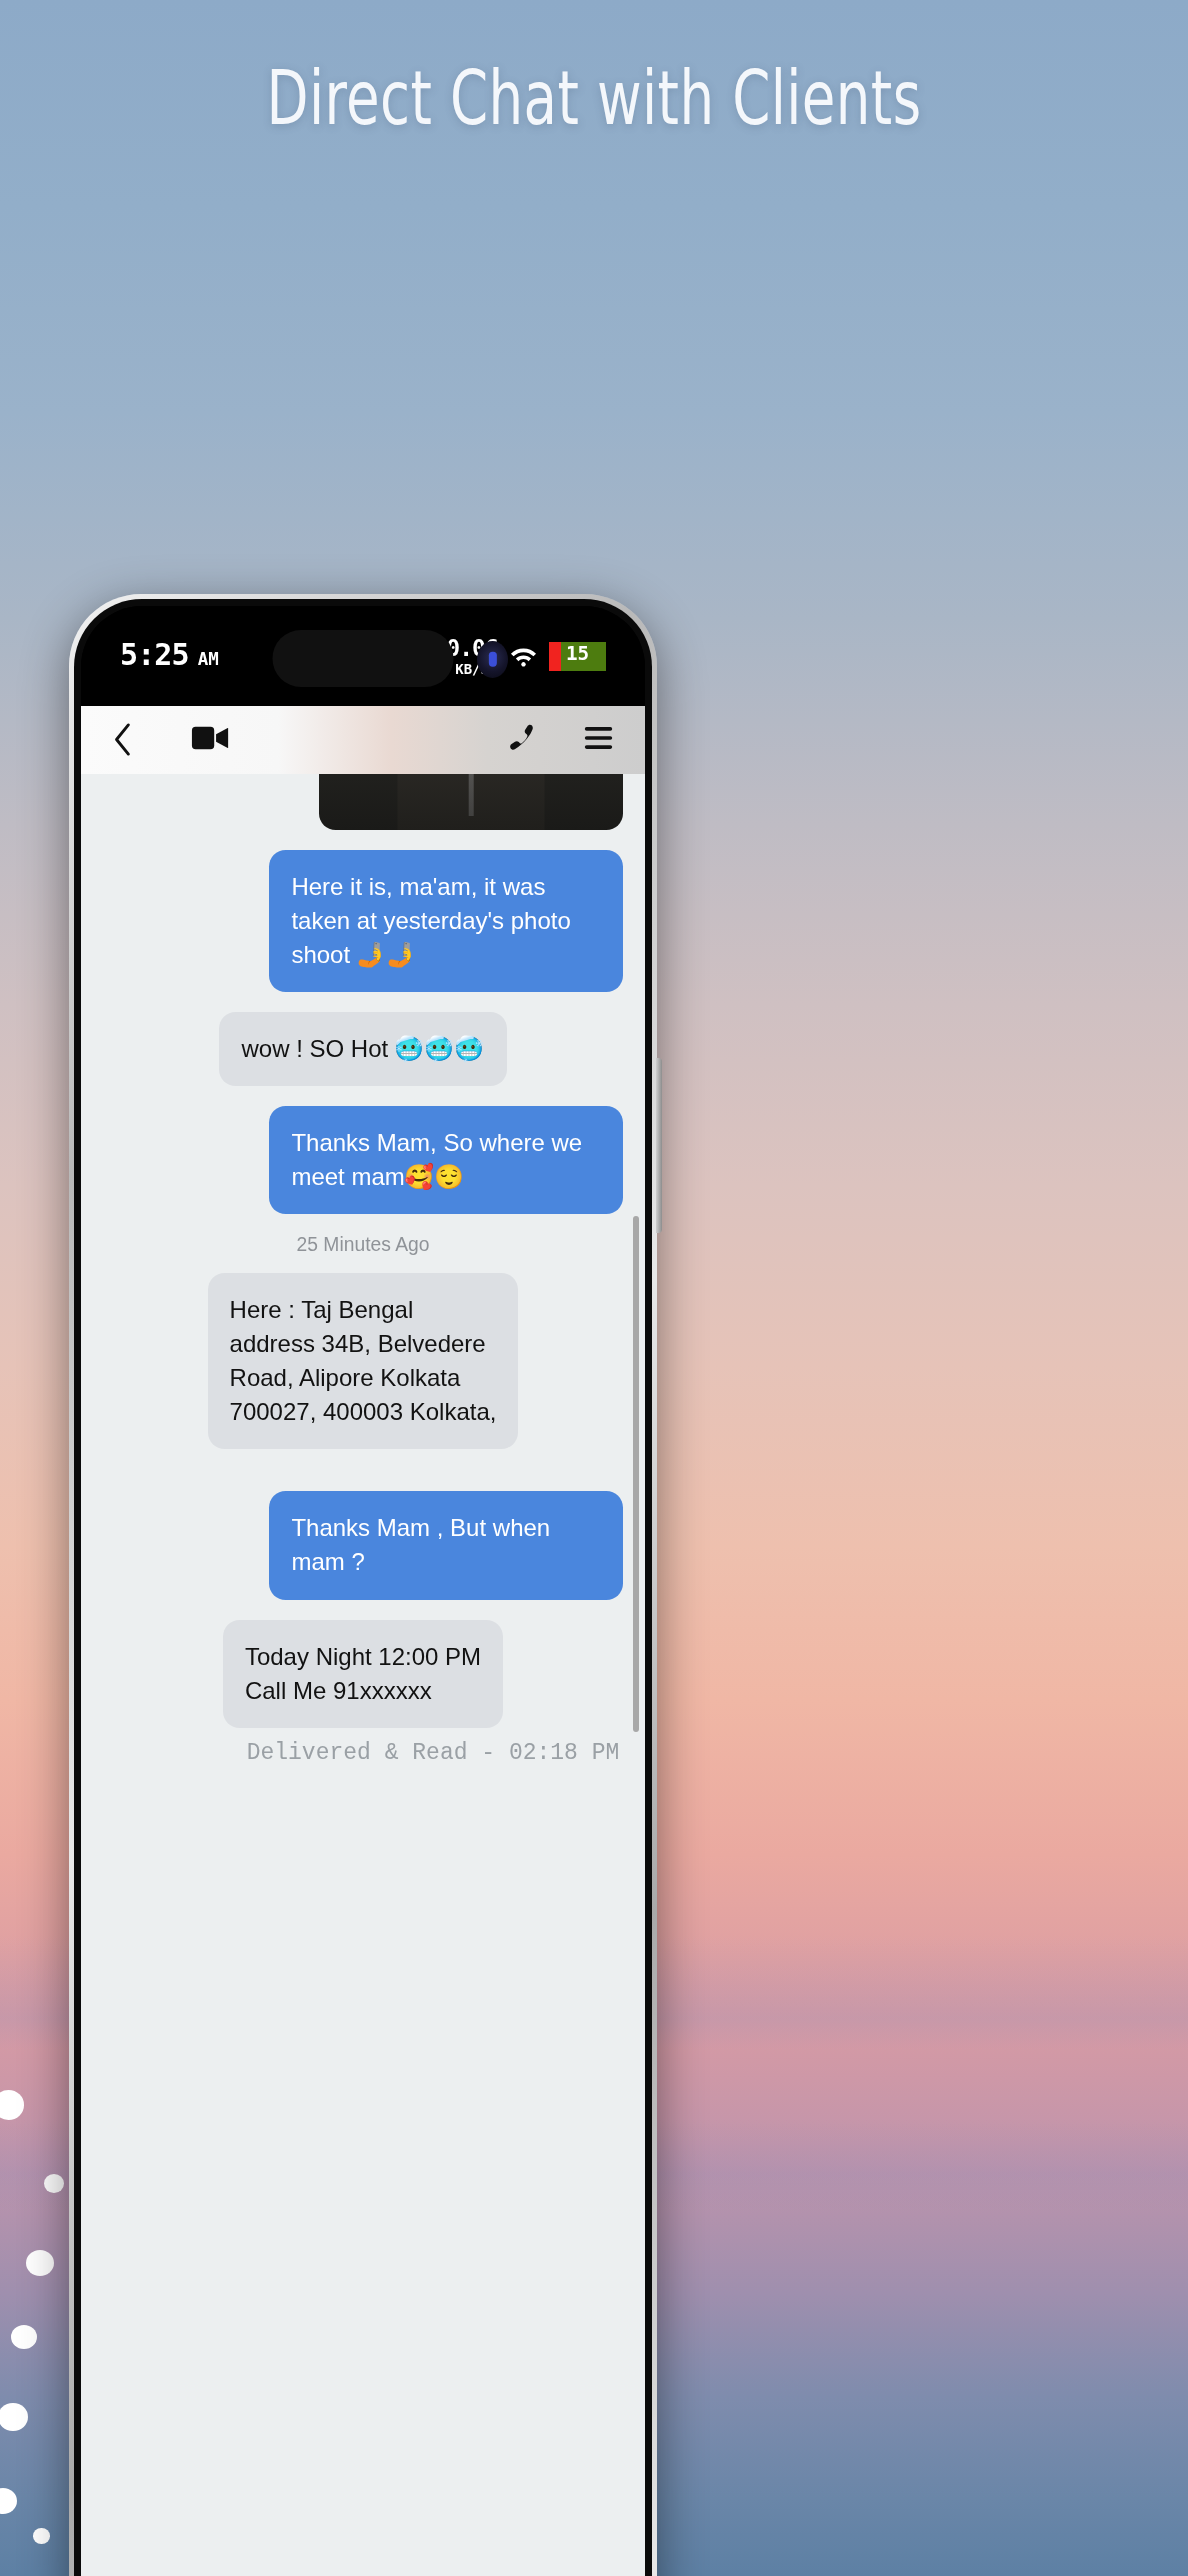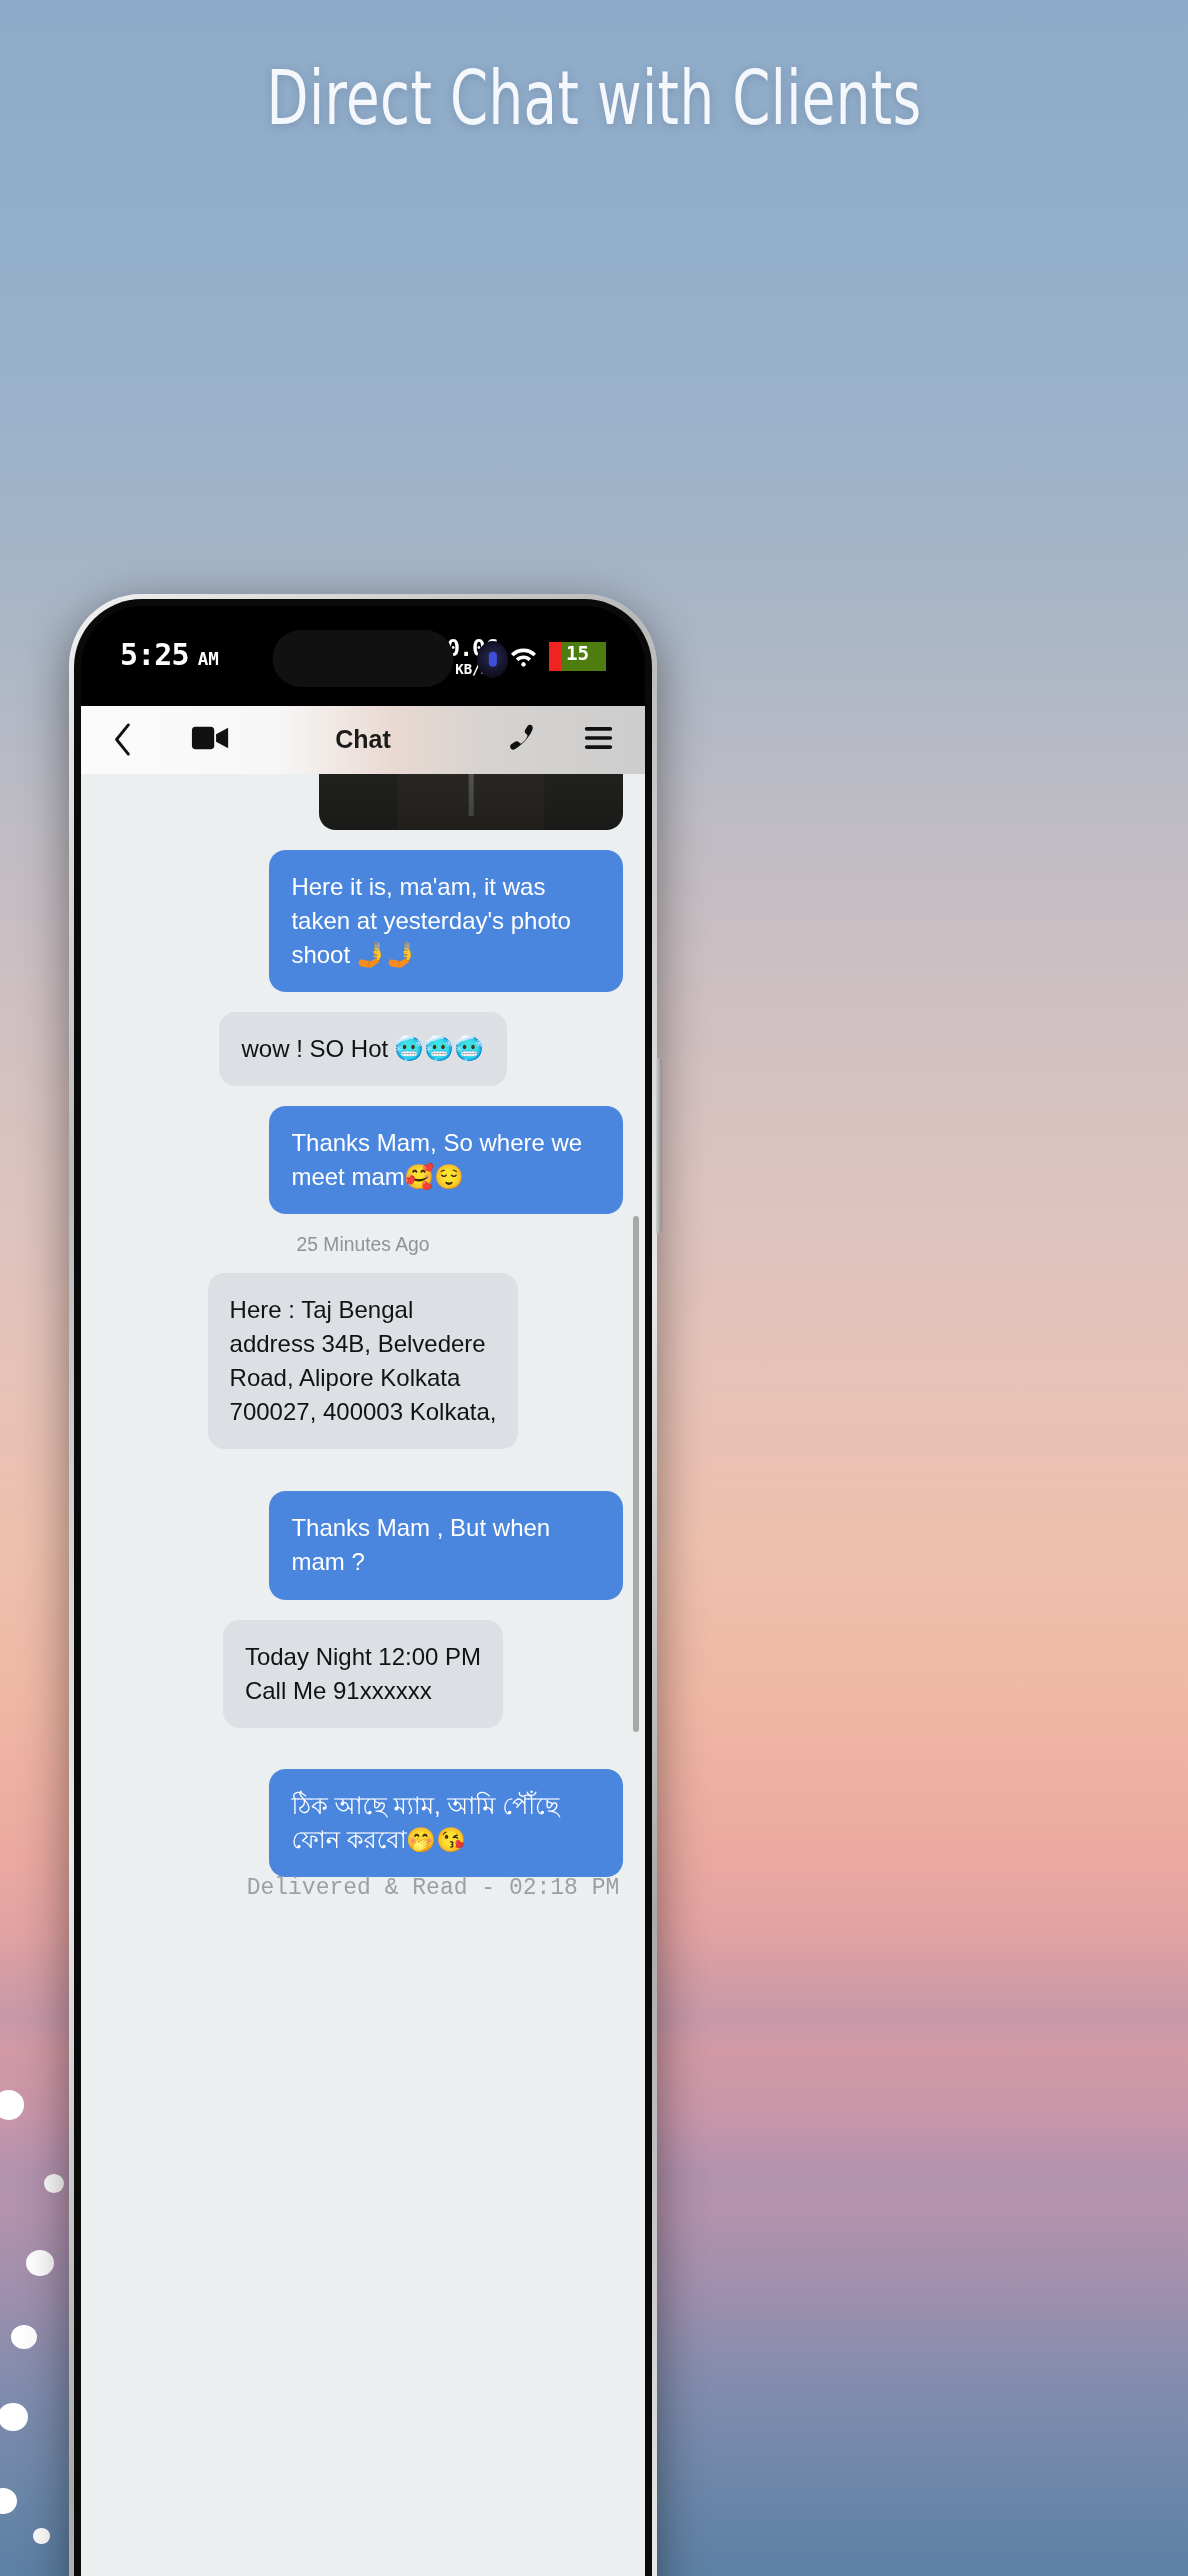--- a/index.html
+++ b/index.html
@@ -283,21 +283,20 @@
           <svg width="20" height="35" viewBox="0 0 22 38">
             <path d="M18 3 L5 19 L18 35" stroke="#111" stroke-width="3.2" fill="none" stroke-linecap="round" stroke-linejoin="round"></path>
           </svg>
         </div>
         <div id="hdr-video">
           <svg width="39" height="28" viewBox="0 0 42 30">
             <rect x="1" y="3" width="24" height="24" rx="4" fill="#111"></rect>
             <path d="M27 11 L40 4 L40 26 L27 19 Z" fill="#111"></path>
           </svg>
         </div>
-        <div id="hdr-title">Chat</div>
         <div id="hdr-right">
           <div>
             <svg width="28" height="31" viewBox="0 0 30 34">
               <path d="M24.5 2.5c-1.6-1.1-3.5-.6-4.6 1l-2.5 3.8c-.9 1.4-.6 3.2.6 4.3l1.3 1.1c.6.5.7 1.3.4 2-1.3 2.8-3.5 5.5-6.1 7.5-.6.5-1.4.4-2-.1l-1.2-1.2c-1.1-1.1-2.9-1.3-4.2-.4L2.5 23c-1.6 1-2.1 3-1.1 4.6 1 1.6 3 2.1 4.6 1.1 10.3-6 17.4-15.6 19.6-22.1.5-1.6-.1-3.2-1.1-4.1z" fill="#111"></path>
             </svg>
           </div>
           <div>
             <svg width="31" height="26" viewBox="0 0 34 28">
               <rect x="2" y="2" width="30" height="4" rx="2" fill="#111"></rect>
               <rect x="2" y="12" width="30" height="4" rx="2" fill="#111"></rect>
@@ -344,23 +343,20 @@
             <div class="bubble out">Thanks Mam , But when mam ?</div>
           </div>
 
           <div class="row in">
             <div class="bubble in">
               <div>Today Night 12:00 PM</div>
               <div>Call Me 91xxxxxx</div>
             </div>
           </div>
 
-          <div class="row out" style="margin-top:41px; margin-bottom:5.5px;">
-            <div class="bubble out">ঠিক আছে ম্যাম, আমি পৌঁছে ফোন করবো🤭😘</div>
-          </div>
 
           <div class="status-line">Delivered &amp; Read - 02:18 PM</div>
         </div>
 
         <div id="scrollbar-track">
           <div id="scrollbar-thumb"></div>
         </div>
 
       </div>
 

